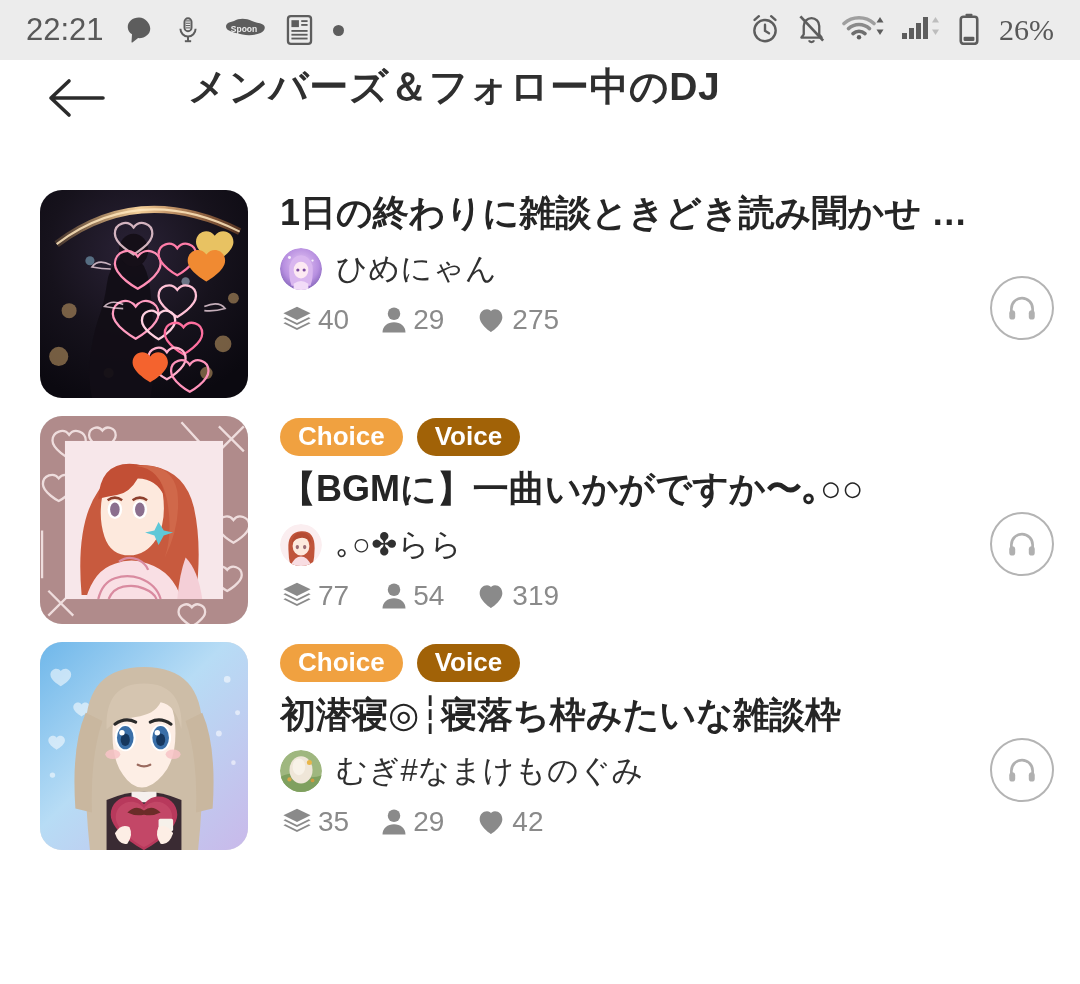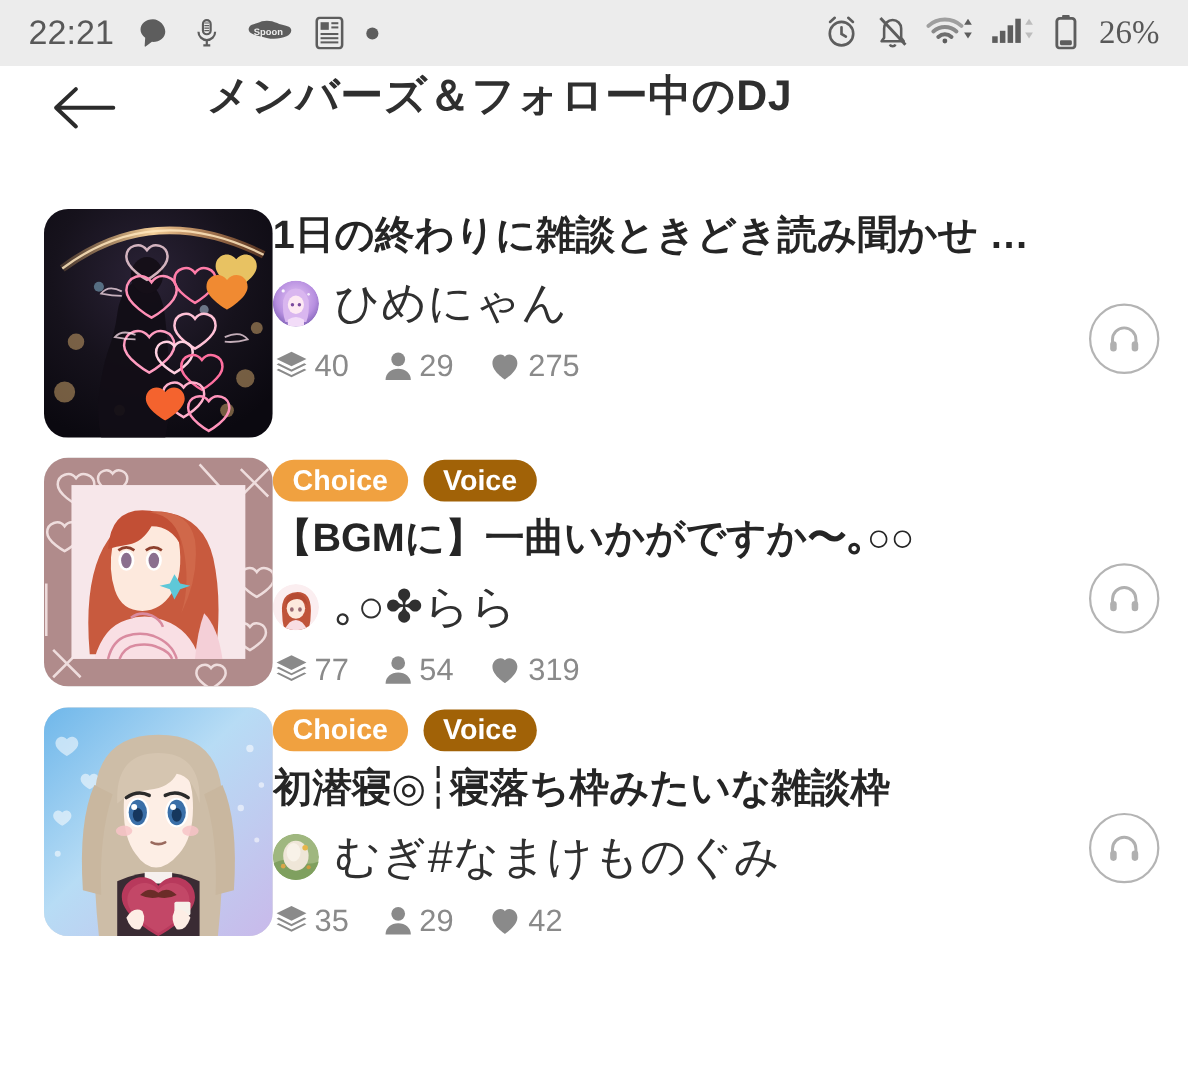--- a/index.html
+++ b/index.html
@@ -62,20 +62,21 @@
     border-radius:22px;
     flex:none;
     overflow:hidden;
     position:relative;
     background:#ddd;
   }
   .thumb svg{ display:block; width:100%; height:100%; }
 
   .body{
     flex:1;
+    padding-left:32px;
     padding-top:2px;
     min-width:0;
     display:flex;
     flex-direction:column;
   }
 
   .badges{ display:flex; gap:14px; margin-bottom:12px; }
   .badge{
     font-size:26px;
     font-weight:700;
@@ -102,21 +103,21 @@
     display:flex; align-items:center;
     margin-top:14px;
     gap:14px;
   }
   .dj-avatar{
     width:42px; height:42px; border-radius:50%;
     flex:none; overflow:hidden;
   }
   .dj-avatar svg{ display:block; width:100%; height:100%; }
   .dj-name{
-    font-size:41px;
+    font-size:31px;
     color:#303030;
     white-space:nowrap;
     letter-spacing:0.5px;
   }
 
   .stats{
     display:flex; align-items:center;
     margin-top:14px;
     gap:30px;
   }

